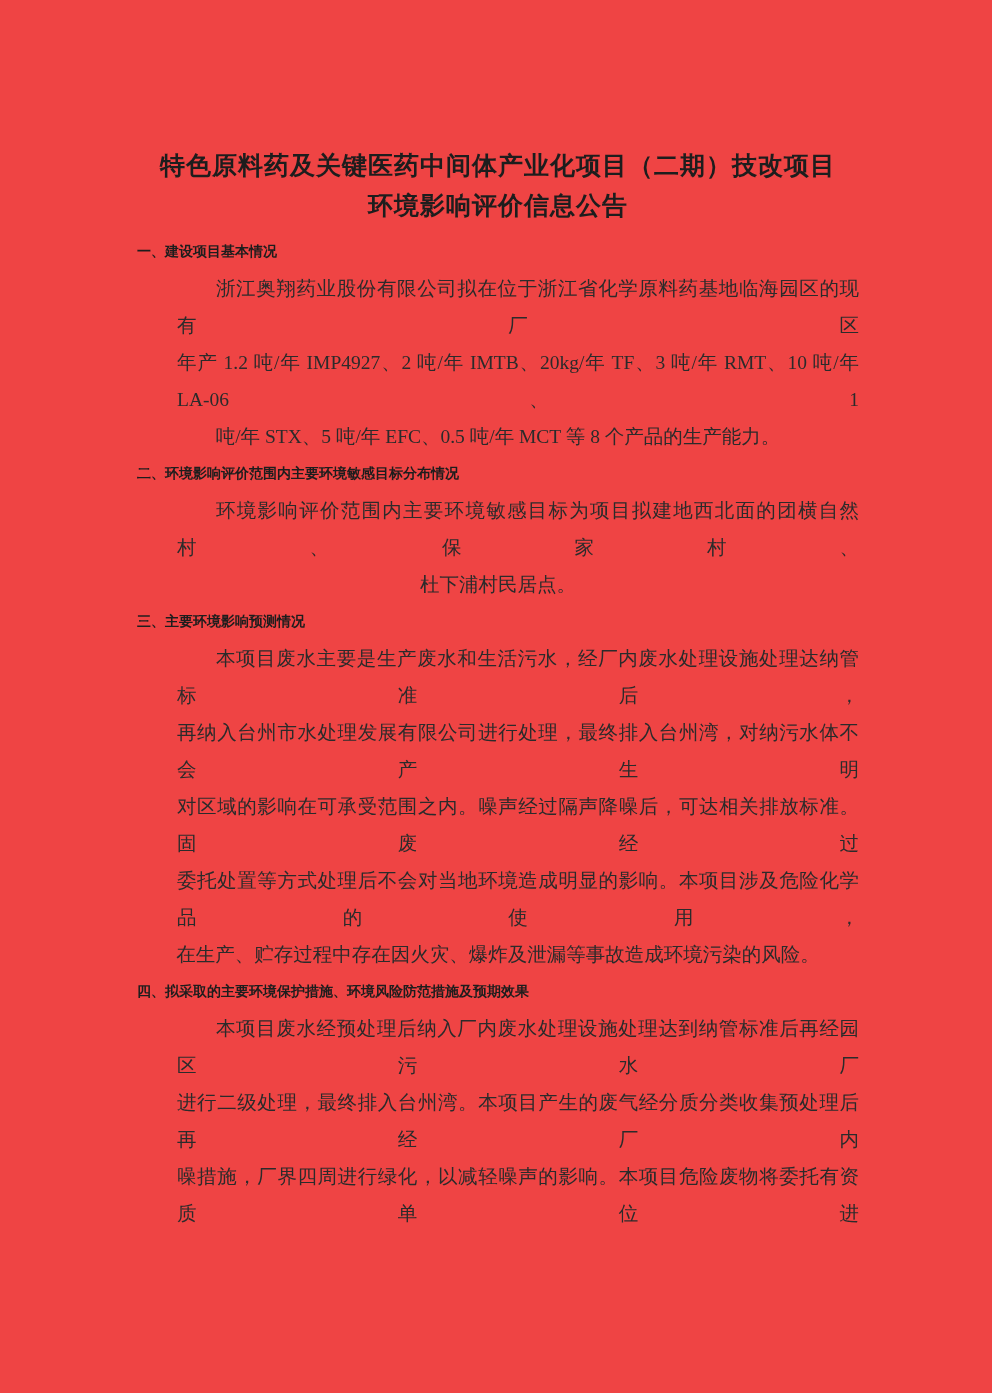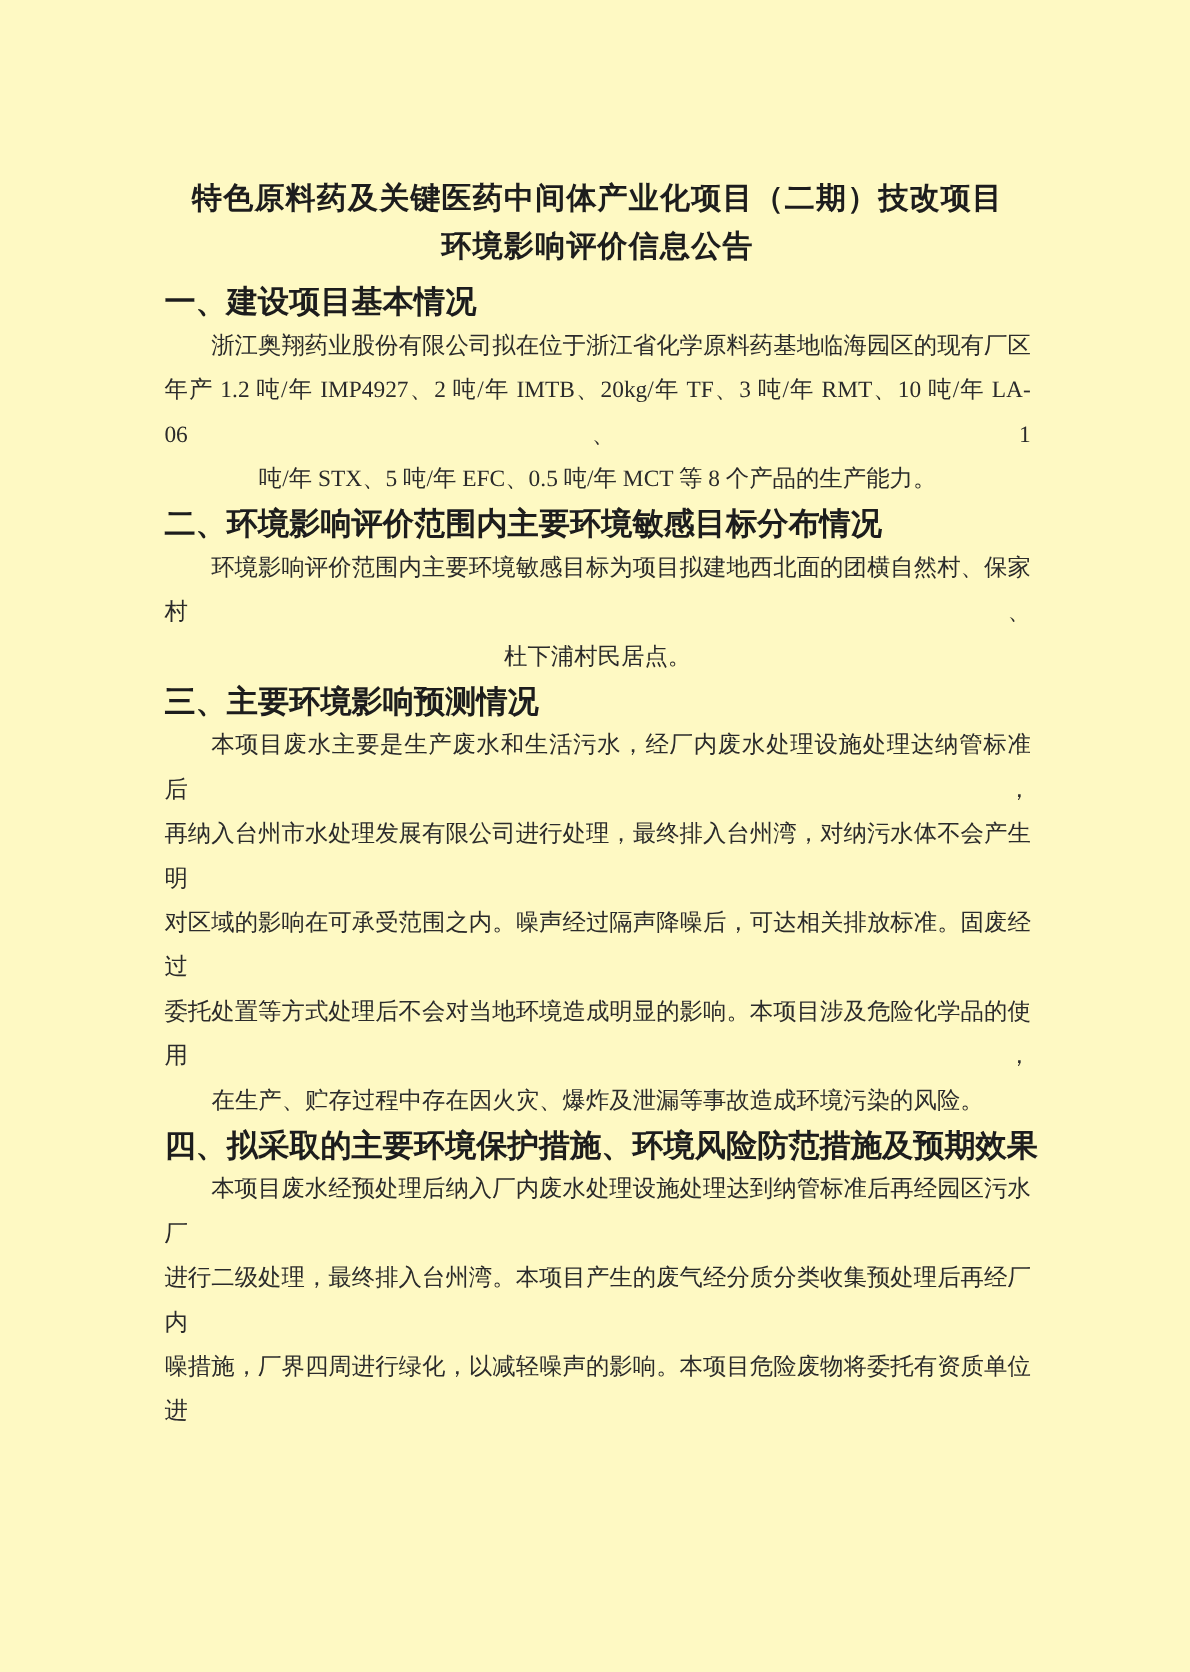--- a/index.html
+++ b/index.html
@@ -4,21 +4,21 @@
 <style>
   html, body {
     margin: 0;
     padding: 0;
     background: #ffffff;
   }
   .sheet {
     position: relative;
     width: 992px;
     height: 1393px;
-    background: #fef9c3;
+    background: #ef4444;
     overflow: hidden;
     font-family: "Liberation Serif", "DejaVu Serif", serif;
     color: #2b2b2b;
   }
   .content {
     position: absolute;
     left: 137px;
     top: 145px;
     width: 722px;
   }
@@ -32,33 +32,34 @@
     color: #1d1d1d;
   }
   .doc-body {
     margin-top: 8px;
     font-size: 19.5px;
     line-height: 37px;
   }
   .heading {
     font-family: "Liberation Sans", "DejaVu Sans", sans-serif;
     font-weight: 700;
-    font-size: 26px;
+    font-size: 14px;
     color: #1d1d1d;
     white-space: nowrap;
   }
   .line {
     text-align: center;
   }
   .line.indent {
     text-indent: 39px;
   }
   .line.fill {
     text-align: justify;
     text-align-last: justify;
+    margin-left: 40px;
   }
 </style>
 </head>
 <body>
 
 <div class="sheet">
   <div class="content">
     <div class="doc-title">
       <div>特色原料药及关键医药中间体产业化项目（二期）技改项目</div>
       <div>环境影响评价信息公告</div>

